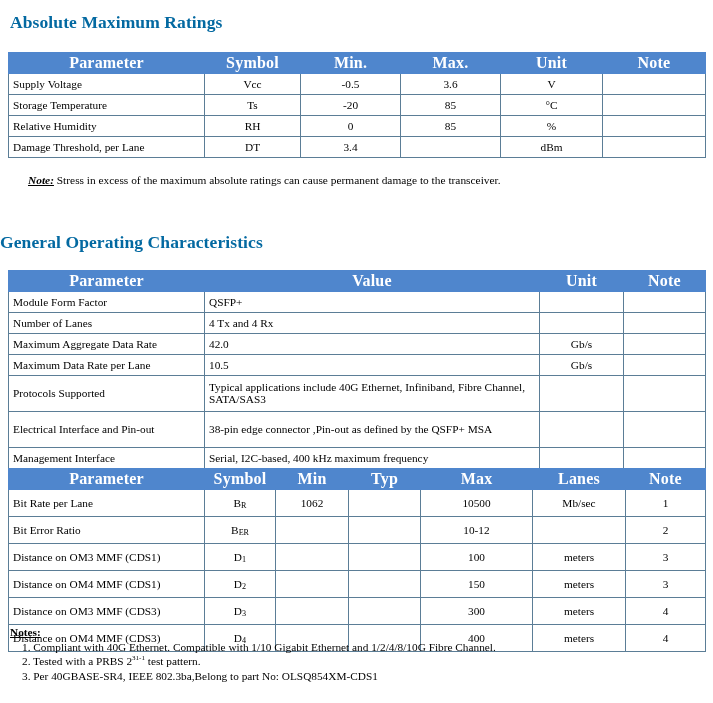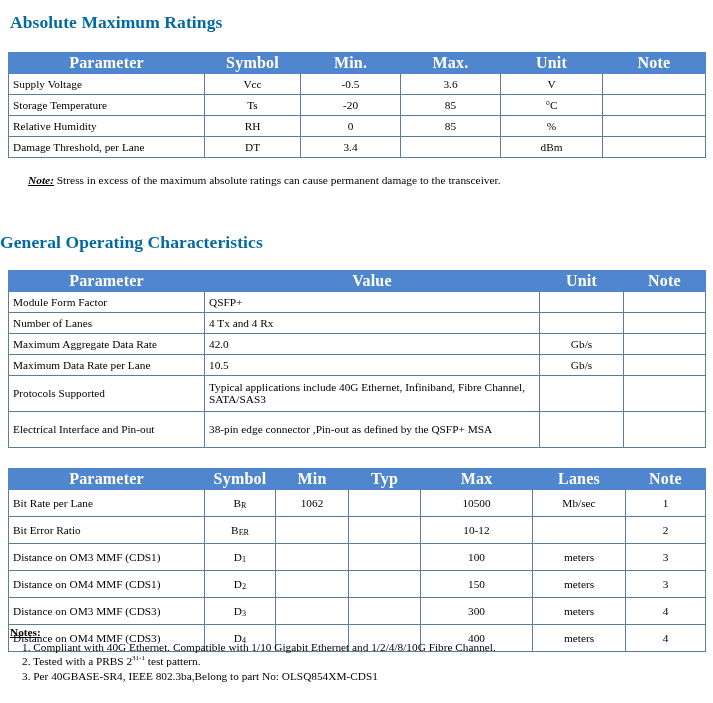--- a/index.html
+++ b/index.html
@@ -211,20 +211,26 @@
       </tr>
       <tr>
         <td class="l" style="height:33px">Protocols Supported</td>
         <td class="l">Typical applications include 40G Ethernet, Infiniband, Fibre Channel, SATA/SAS3</td>
         <td class="c"></td>
         <td class="c"></td>
       </tr>
       <tr>
         <td class="l" style="height:33px">Electrical Interface and Pin-out</td>
         <td class="l">38-pin edge connector ,Pin-out as defined by the QSFP+ MSA</td>
+        <td class="c"></td>
+        <td class="c"></td>
+      </tr>
+      <tr>
+        <td class="l">Management Interface</td>
+        <td class="l">Serial, I2C-based, 400 kHz maximum frequency</td>
         <td class="c"></td>
         <td class="c"></td>
       </tr>
     </tbody>
   </table>
 
   <table class="dt" id="table-optical-electrical">
     <colgroup>
       <col style="width:196px">
       <col style="width:71px">

